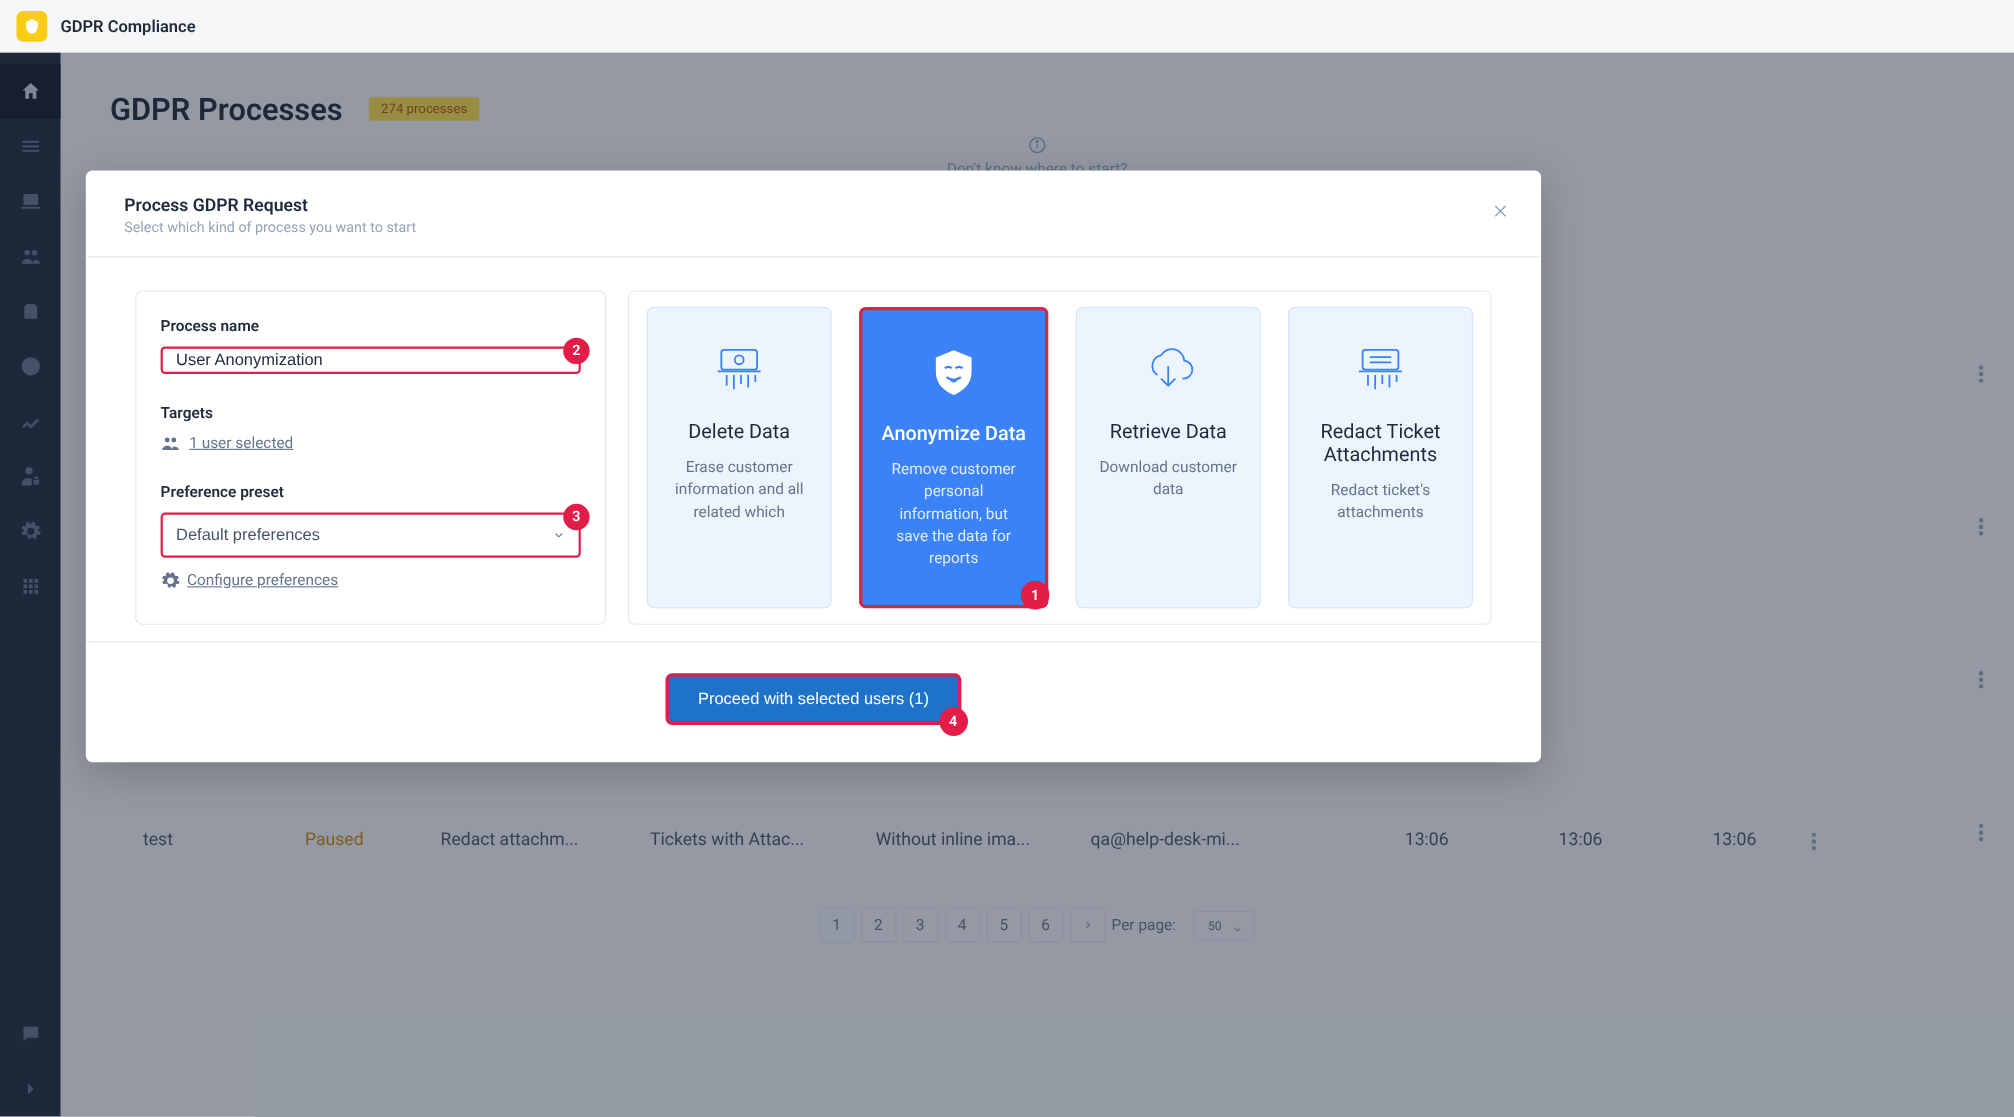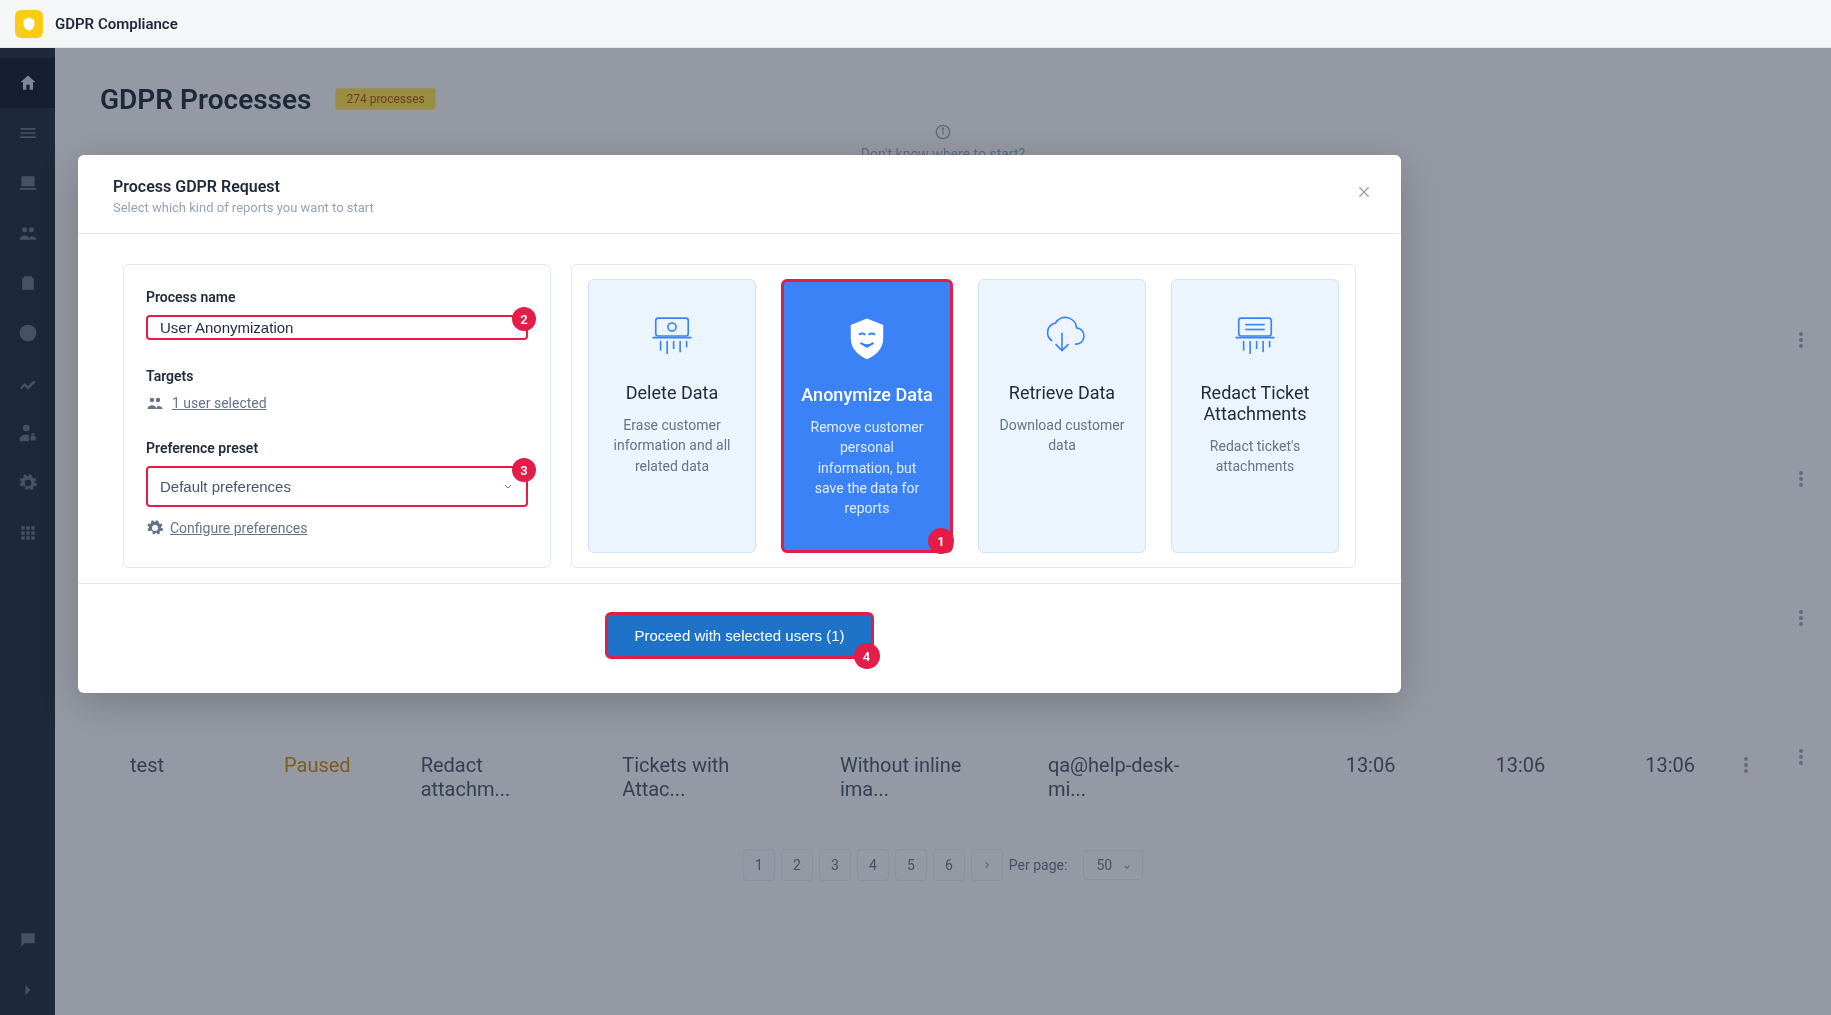--- a/index.html
+++ b/index.html
@@ -109,21 +109,21 @@
   margin-top: 25px;
   display: flex;
   gap: 50px;
   color: #475569;
   font-size: 14px;
 }
 .table-row-bg {
   margin-top: 520px;
   display: flex;
   gap: 120px;
-  font-size: 20px;
+  font-size: 16px;
   color: #475569;
   padding: 8px 30px;
 }
 .table-row-bg .paused { color: #ca8a04; }
 .pagination-bg {
   margin-top: 40px;
   display: flex;
   justify-content: center;
   align-items: center;
   gap: 6px;
@@ -139,21 +139,21 @@
   border-radius: 4px;
   font-size: 14px;
   cursor: pointer;
 }
 .pagination-bg .pg.active { background: #f1f5f9; }
 .pagination-bg .per-page-label { font-size: 14px; }
 .pagination-bg .per-page-select {
   border: 1px solid #e2e8f0;
   border-radius: 4px;
   padding: 6px 30px 6px 12px;
-  font-size: 14px;
+  font-size: 11px;
   color: #64748b;
   position: relative;
   margin-left: 10px;
 }
 .dots-btn {
   position: absolute;
   right: 18px;
   width: 24px;
   height: 24px;
   display: flex;
@@ -535,21 +535,21 @@
         </svg>
     </div>
   </div>
 </div>
 
 <div class="overlay"></div>
 
 <div class="modal">
   <div class="modal-header">
     <div class="modal-title">Process GDPR Request</div>
-    <div class="modal-subtitle">Select which kind of reports you want to start</div>
+    <div class="modal-subtitle">Select which kind of process you want to start</div>
     <div class="modal-close">
       <svg viewBox="0 0 24 24">
           <line x1="5" y1="5" x2="19" y2="19"></line>
           <line x1="19" y1="5" x2="5" y2="19"></line>
         </svg>
     </div>
   </div>
 
   <div class="modal-body">
 
@@ -596,21 +596,21 @@
               <line x1="8" y1="34" x2="56" y2="34"></line>
               <line x1="18" y1="38" x2="18" y2="50"></line>
               <line x1="26" y1="38" x2="26" y2="54"></line>
               <line x1="34" y1="38" x2="34" y2="48"></line>
               <line x1="42" y1="38" x2="42" y2="52"></line>
               <line x1="50" y1="38" x2="50" y2="46"></line>
               <circle cx="32" cy="21" r="5"></circle>
             </svg>
         </div>
         <div class="card-title">Delete Data</div>
-        <div class="card-desc">Erase customer information and all related data</div>
+        <div class="card-desc">Erase customer information and all related which</div>
       </div>
 
       <div class="card selected">
         <div class="card-icon">
           <svg viewBox="0 0 64 64">
               <path class="fill-white" d="M32 8 L52 16 V32 C52 46 42 54 32 58 C22 54 12 46 12 32 V16 Z" stroke="none"></path>
               <path d="M22 28 Q26 25 30 28" stroke="#3b82f6" stroke-width="2.5"></path>
               <path d="M34 28 Q38 25 42 28" stroke="#3b82f6" stroke-width="2.5"></path>
               <path d="M24 38 Q32 44 40 38" stroke="#3b82f6" stroke-width="2.5"></path>
               <path d="M28 40 Q32 46 36 40" stroke="#3b82f6" stroke-width="2"></path>

